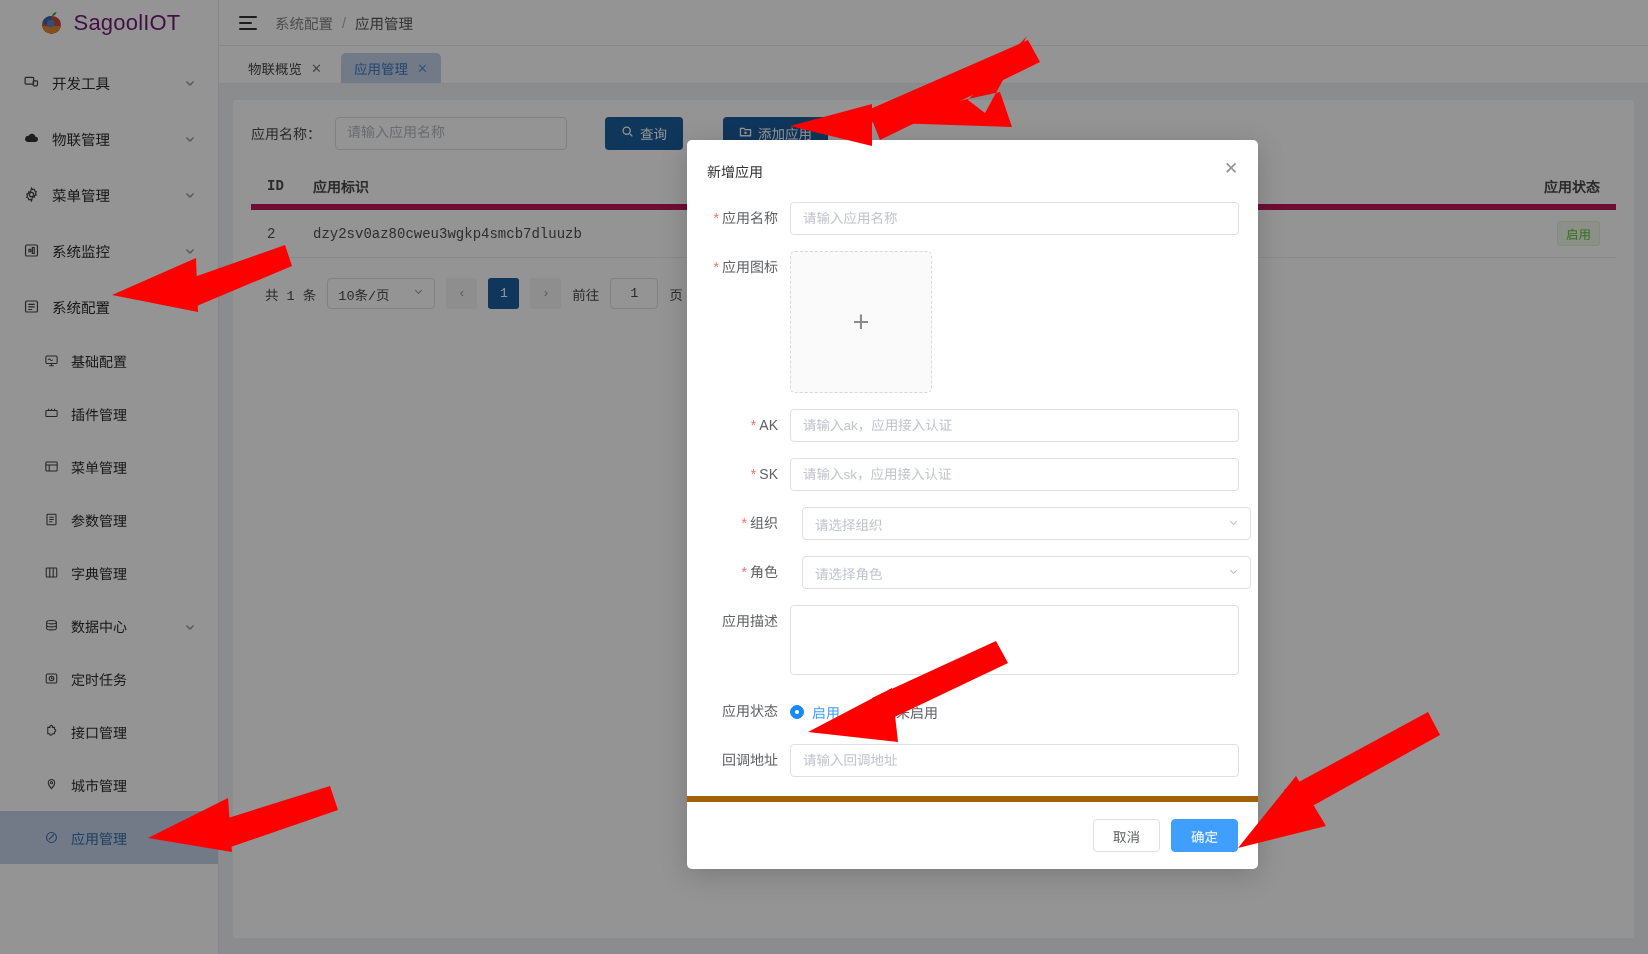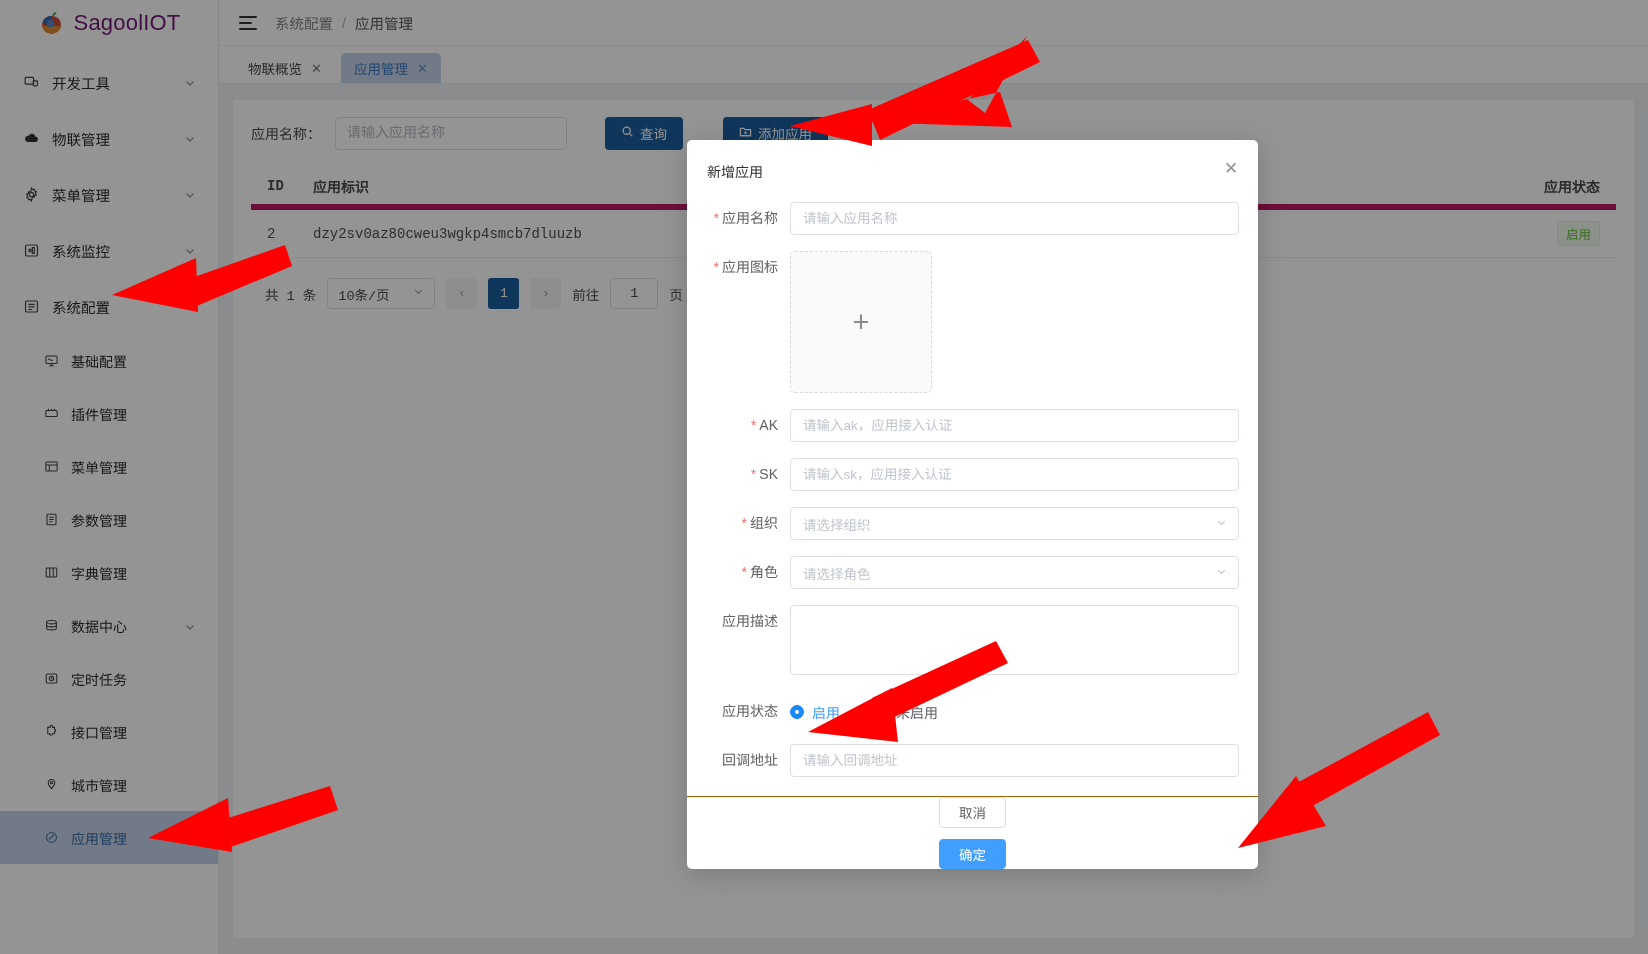--- a/index.html
+++ b/index.html
@@ -146,21 +146,21 @@
   .req::before { content: "*"; color: #f56c6c; margin-right: 3px; }
   .frm-ctl { flex: 1; min-width: 0; }
   .f-input {
     width: 100%; height: 33px; border: 1px solid #dcdfe6; border-radius: 4px;
     padding: 0 12px; font-size: 13.5px; color: #333; font-family: inherit; background: #fff;
   }
   .f-input::placeholder { color: #c0c4cc; }
   .f-select {
     width: 100%; height: 33px; border: 1px solid #dcdfe6; border-radius: 4px;
     padding: 0 11px 0 12px; display: flex; align-items: center; justify-content: space-between;
-    font-size: 13.5px; color: #c0c4cc; cursor: pointer; background: #fff;
+    font-size: 13.5px; color: #c0c4cc; cursor: pointer; background: #fff; margin-left: 12px;
   }
   .f-textarea {
     width: 100%; height: 70px; border: 1px solid #dcdfe6; border-radius: 4px;
     padding: 6px 12px; font-size: 13.5px; color: #333; font-family: inherit;
     resize: none; background: #fff;
   }
   .uploader {
     width: 142px; height: 142px; border: 1px dashed #d9d9d9; border-radius: 5px;
     background: #fafafa; display: flex; align-items: center; justify-content: center;
     cursor: pointer;
@@ -172,21 +172,21 @@
     width: 14px; height: 14px; border-radius: 50%; border: 1px solid #dcdfe6;
     background: #fff; display: flex; align-items: center; justify-content: center; flex-shrink: 0;
   }
   .radio.on .dot { border-color: #1989fa; background: #1989fa; }
   .radio.on .dot::after { content: ""; width: 4px; height: 4px; border-radius: 50%; background: #fff; }
   .radio.on .rlabel { color: #409eff; }
   .radio .rlabel { color: #606266; }
 
   .modal-foot {
     height: 73px; display: flex; align-items: center; justify-content: flex-end;
-    gap: 11px; padding: 0 20px; border-top: 1px solid #a16207; flex-shrink: 0; flex-direction: column;
+    gap: 11px; padding: 0 20px; border-top: 6px solid #a16207; flex-shrink: 0;
   }
   .mbtn {
     height: 33px; padding: 0 19px; border-radius: 4px; font-size: 13.5px;
     cursor: pointer; font-family: inherit; border: 1px solid #dcdfe6; background: #fff; color: #606266;
   }
   .mbtn.confirm { background: #409eff; border-color: #409eff; color: #fff; }
 
   
   .arrows { position: absolute; inset: 0; pointer-events: none; }
 </style>

